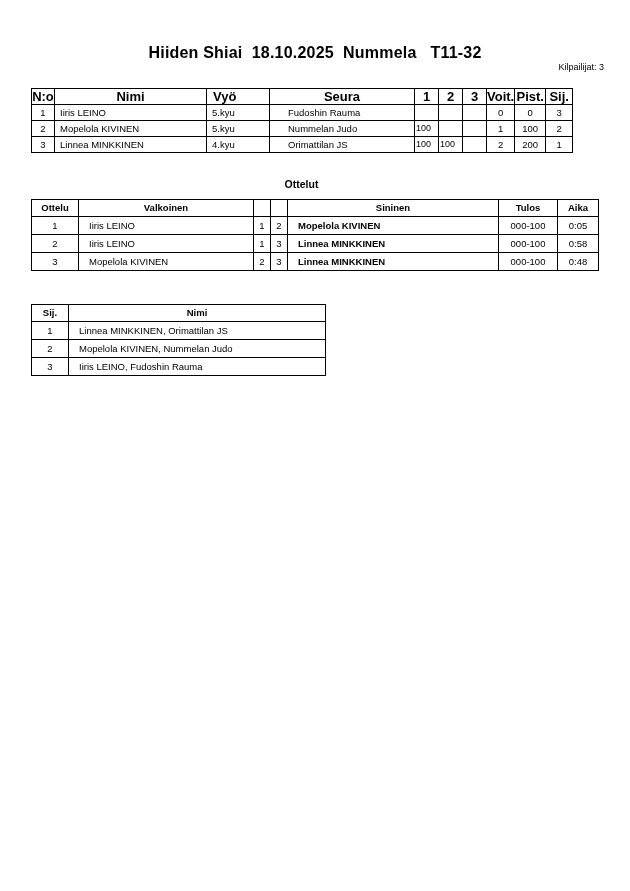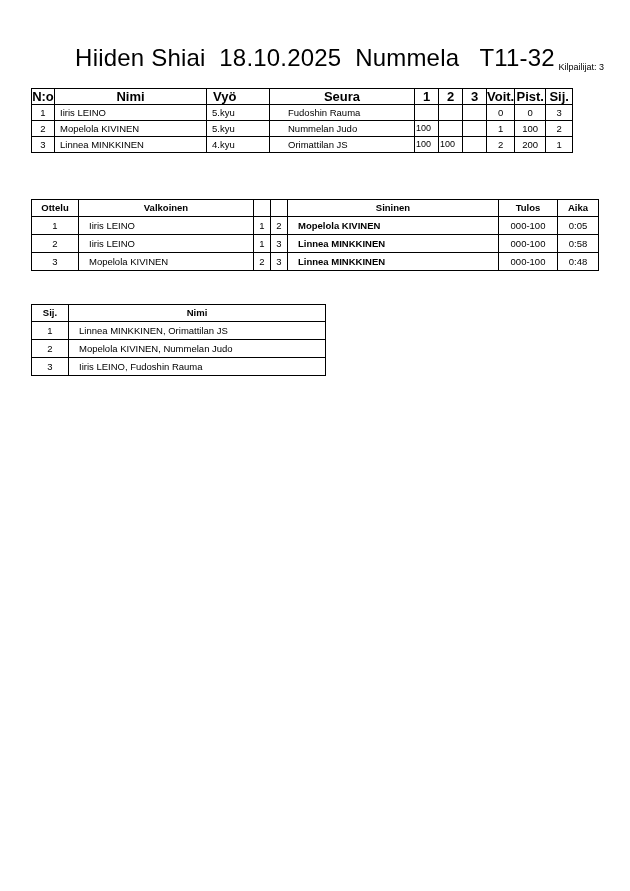--- a/index.html
+++ b/index.html
@@ -19,22 +19,22 @@
     position: relative;
     width: 630px;
     height: 891px;
   }
   .doc-title {
     position: absolute;
     top: 44px;
     left: 0;
     width: 630px;
     text-align: center;
-    font-size: 24px;
-    font-weight: normal;
+    font-size: 16px;
+    font-weight: bold;
     letter-spacing: 0.2px;
     white-space: pre;
   }
   .section-label {
     position: absolute;
     font-size: 10.5px;
     font-weight: bold;
     text-align: center;
   }
   .competitors-label {
@@ -216,20 +216,21 @@
         <td class="c-score">100</td>
         <td class="c-score">100</td>
         <td class="c-score"></td>
         <td class="c-wins">2</td>
         <td class="c-pts">200</td>
         <td class="c-rank">1</td>
       </tr>
     </tbody>
   </table>
 
+  <div class="section-label matches-label">Ottelut</div>
 
   <table id="matches-table">
     <thead>
       <tr>
         <th class="mh-num">Ottelu</th>
         <th class="mh-white">Valkoinen</th>
         <th class="mh-wn"></th>
         <th class="mh-bn"></th>
         <th class="mh-blue">Sininen</th>
         <th class="mh-result">Tulos</th>

